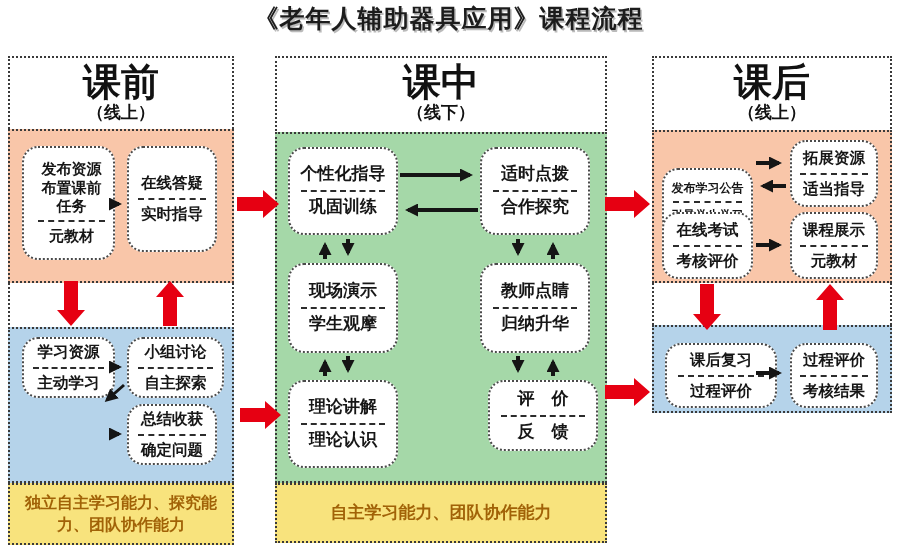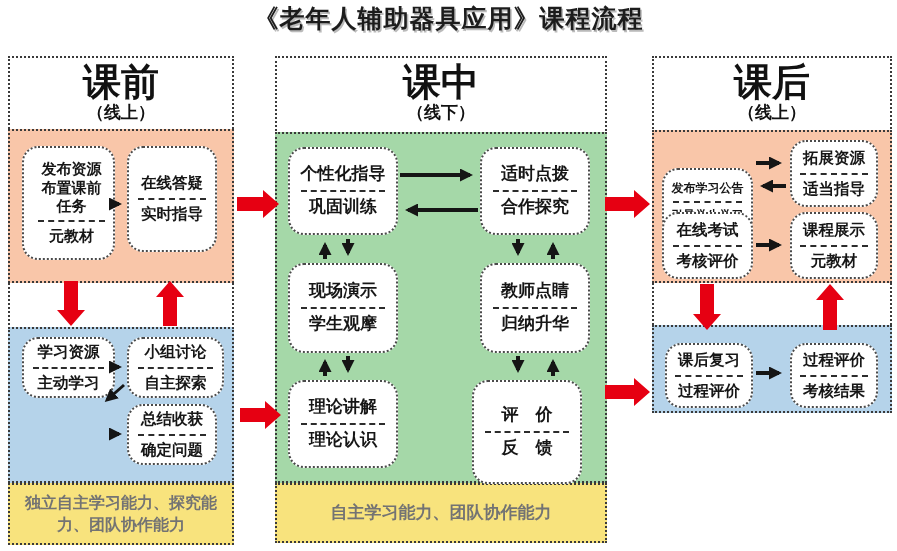--- a/index.html
+++ b/index.html
@@ -14,21 +14,21 @@
   .hd-big{font-size:38px;font-weight:bold;line-height:1.08;}
   .hd-sub{font-size:17px;font-weight:bold;margin-top:-2px;}
   .wbox{position:absolute;background:#fff;border:2px dotted #4a4a4a;border-radius:16px;
         display:flex;flex-direction:column;align-items:center;justify-content:center;
         box-sizing:border-box;z-index:3;font-weight:bold;color:#161616;font-size:15.5px;}
   .wbox .bt,.wbox .bb{white-space:pre-line;text-align:center;line-height:1.22;}
   .dash{width:80%;border-top:2px dashed #2c2c2c;margin:5px 0;}
   .f17{font-size:17px;}
   .f12{font-size:12px;}
   .outcome{position:absolute;display:flex;align-items:center;justify-content:center;
-           text-align:center;font-weight:bold;color:#737373;z-index:3;box-sizing:border-box;
+           text-align:center;font-weight:bold;color:#a16207;z-index:3;box-sizing:border-box;
            line-height:1.35;}
   svg.overlay{position:absolute;left:0;top:0;z-index:4;pointer-events:none;}
 </style>
 </head>
 <body>
 
 <div id="stage">
 
   <div class="title">《老年人辅助器具应用》课程流程</div>
 
@@ -106,21 +106,21 @@
   <div class="wbox f17" style="left:480px;top:263px;width:110px;height:90px;">
     <div class="bt">教师点睛</div>
     <div class="dash"></div>
     <div class="bb">归纳升华</div>
   </div>
   <div class="wbox f17" style="left:288px;top:380px;width:110px;height:88px;">
     <div class="bt">理论讲解</div>
     <div class="dash"></div>
     <div class="bb">理论认识</div>
   </div>
-  <div class="wbox f17" style="left:472px;top:380px;width:110px;height:104px;">
+  <div class="wbox f17" style="left:488px;top:380px;width:110px;height:71px;">
     <div class="bt">评　价</div>
     <div class="dash"></div>
     <div class="bb">反　馈</div>
   </div>
   <div class="outcome" style="left:275px;top:483px;width:332px;height:60px;font-size:17px;">自主学习能力、团队协作能力</div>
 
   <div class="wbox f12" style="left:662px;top:140px;width:91px;height:67px;margin-top:28px;">
     <div class="bt">发布学习公告</div>
     <div class="dash"></div>
     <div class="bb">引导学生学习</div>
@@ -133,21 +133,21 @@
   <div class="wbox" style="left:662px;top:212px;width:91px;height:67px;">
     <div class="bt">在线考试</div>
     <div class="dash"></div>
     <div class="bb">考核评价</div>
   </div>
   <div class="wbox" style="left:790px;top:212px;width:88px;height:67px;">
     <div class="bt">课程展示</div>
     <div class="dash"></div>
     <div class="bb">元教材</div>
   </div>
-  <div class="wbox" style="left:665px;top:343px;width:88px;height:65px;">
+  <div class="wbox" style="left:665px;top:343px;width:112px;height:65px;">
     <div class="bt">课后复习</div>
     <div class="dash"></div>
     <div class="bb">过程评价</div>
   </div>
   <div class="wbox" style="left:790px;top:343px;width:88px;height:65px;">
     <div class="bt">过程评价</div>
     <div class="dash"></div>
     <div class="bb">考核结果</div>
   </div>
 

